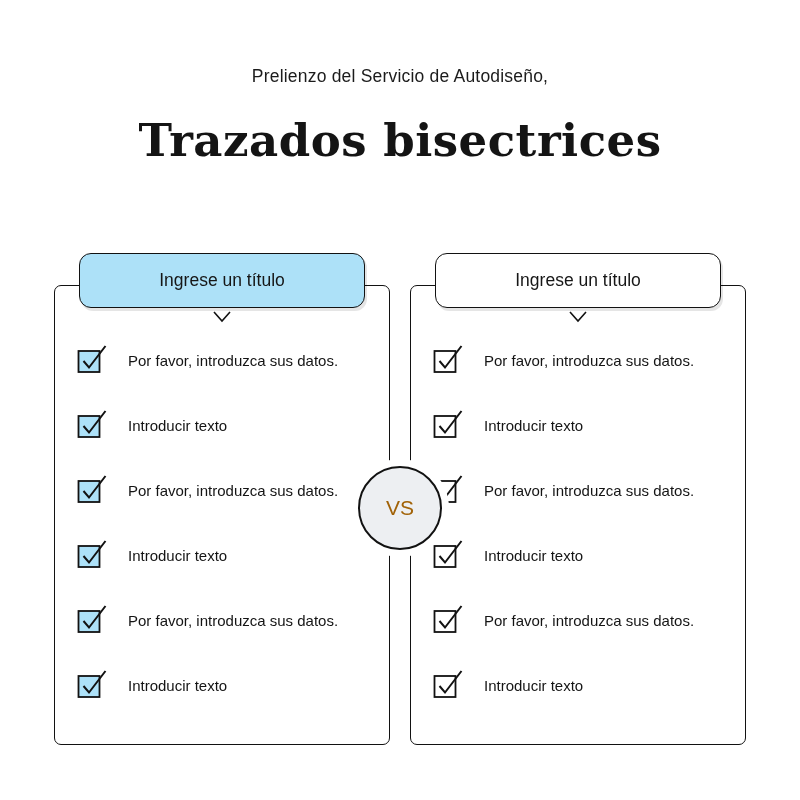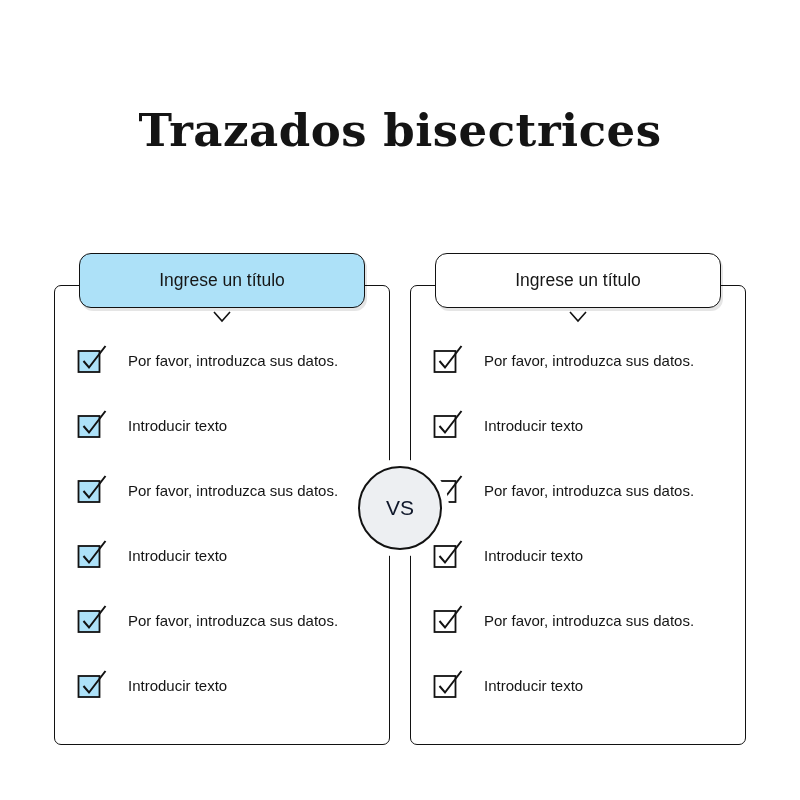--- a/index.html
+++ b/index.html
@@ -23,21 +23,21 @@
     position:absolute;
     top:66px;left:0;right:0;
     text-align:center;
     font-size:17.5px;
     letter-spacing:.2px;
     color:#1b1b1b;
   }
   .title{
     position:absolute;
     top:104px;left:0;right:0;
-    margin:0;
+    margin:10px;
     text-align:center;
     font-family:"DejaVu Serif","Liberation Serif",serif;
     font-weight:600;
     font-size:45px;
     letter-spacing:.5px;
     color:#141414;
   }
 
   .panel{
     position:absolute;
@@ -95,29 +95,30 @@
   .vs-circle{
     position:absolute;
     left:358px;top:466px;
     width:84px;height:84px;
     border-radius:50%;
     background:var(--vs-fill);
     border:2px solid var(--line);
     box-shadow:0 0 0 7px #ffffff;
     display:flex;align-items:center;justify-content:center;
     font-size:21px;
-    color:#0f172a;
+    color:#a16207;
     z-index:3;
   }
 </style>
 </head>
 <body>
 
 <div class="canvas">
 
+  <div class="subtitle">Prelienzo del Servicio de Autodiseño,</div>
   <h1 class="title">Trazados bisectrices</h1>
 
   <div class="panel panel-left">
     <div class="panel-header blue">
       <span>Ingrese un título</span>
     </div>
     <svg class="chevron" width="20" height="12" viewBox="0 0 20 12">
       <polyline points="2,1 10,10 18,1" fill="none" stroke="#121212" stroke-width="1.6"></polyline>
     </svg>
     <div class="rows">

